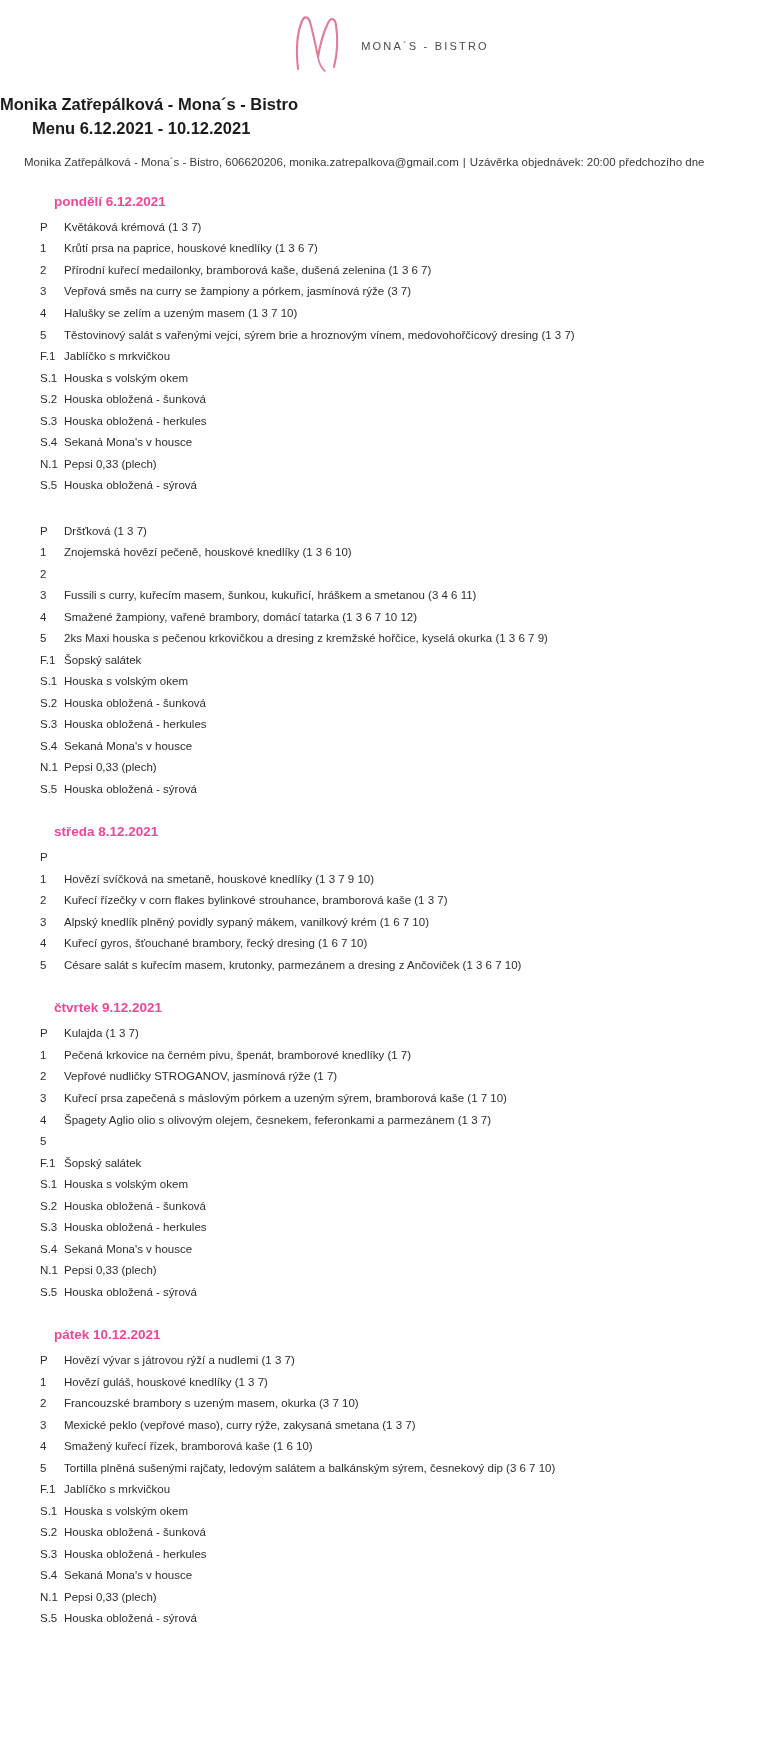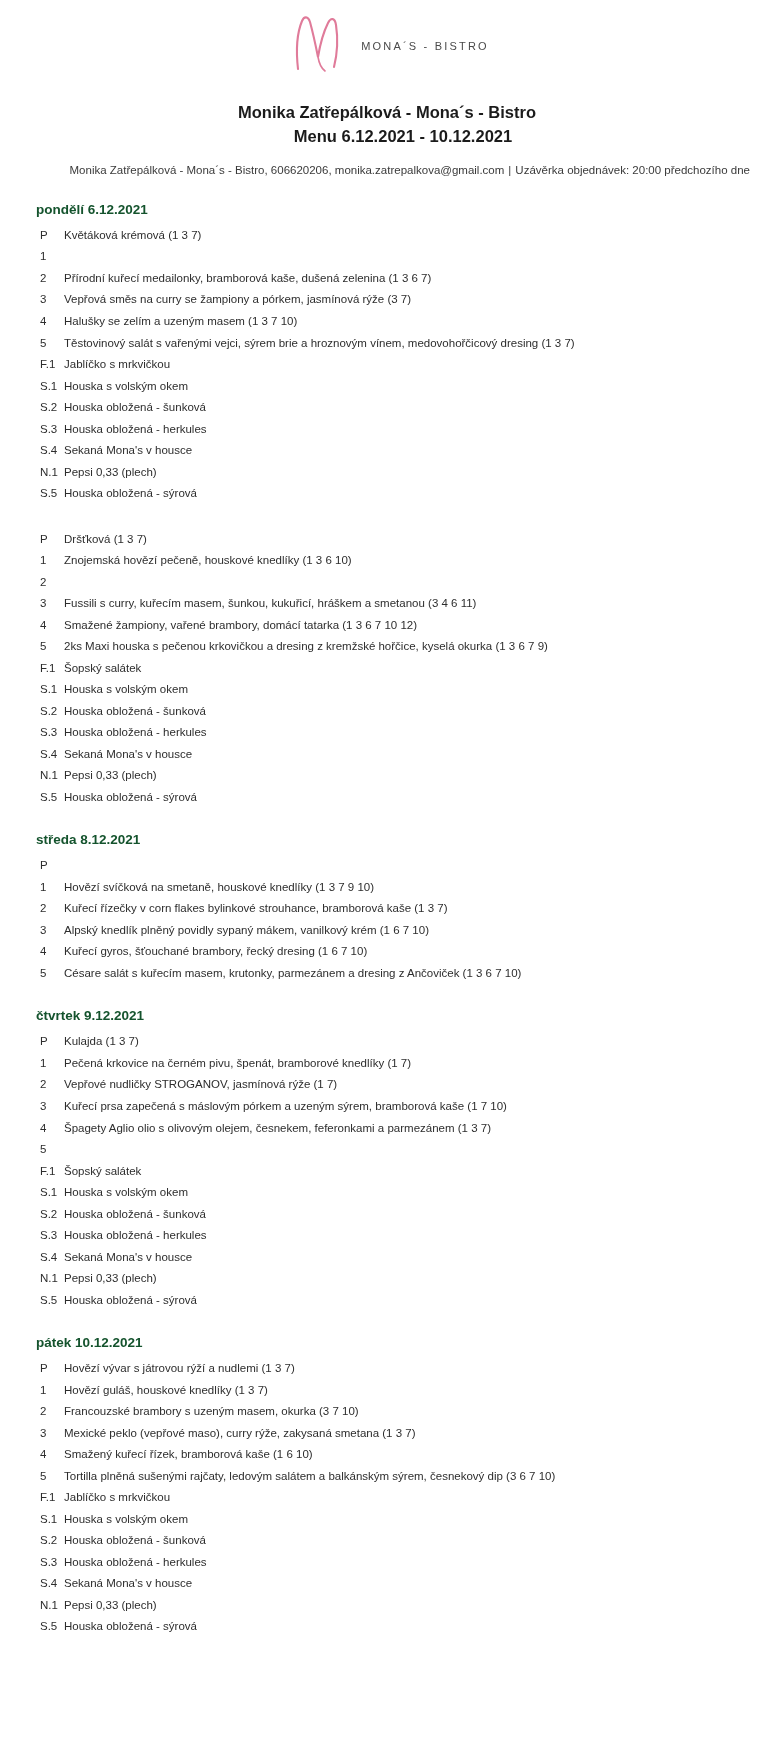--- a/index.html
+++ b/index.html
@@ -35,62 +35,61 @@
   .logo-text {
     font-family: "Liberation Sans", sans-serif;
     font-size: 11px;
     letter-spacing: 2.2px;
     color: #4a4a4a;
     white-space: nowrap;
   }
 
   
   .title-block {
-    text-align: center;
-    margin-top: 8px;
+    margin-top: 0;
   }
   .title-line1 {
     font-size: 16.5px;
     font-weight: bold;
     color: #1b1b1b;
     line-height: 1.5;
   }
   .title-line2 {
     font-size: 16.5px;
     font-weight: bold;
     color: #1b1b1b;
     line-height: 1.4;
     padding-left: 32px;
   }
 
   
   .contact-bar {
     font-size: 11.5px;
     color: #3a3a3a;
     padding: 14px 24px 0 24px;
-    text-align: right;
+    text-align: left;
     line-height: 1.4;
     white-space: nowrap;
   }
   .contact-sep {
     padding: 0 4px;
   }
 
   
   .menu-body {
     padding: 10px 0 40px 0;
   }
   .day {
     margin-top: 14px;
   }
   .day-title {
     font-size: 13.5px;
     font-weight: bold;
-    color: #14532d;
-    padding-left: 36px;
+    color: #ec4899;
+    padding-left: 54px;
     margin-bottom: 8px;
   }
   .item-row {
     display: flex;
     align-items: baseline;
     padding: 3px 0 3px 0;
     font-size: 11.5px;
     color: #2d2d2d;
     line-height: 1.35;
   }
@@ -133,20 +132,21 @@
 
   <div class="menu-body">
       <div class="day">
         <div class="day-title">pondělí 6.12.2021</div>
         <div class="item-row">
           <span class="item-code">P</span>
           <span class="item-name">Květáková krémová (1 3 7)</span>
         </div>
         <div class="item-row">
           <span class="item-code">1</span>
+          <span class="item-name">Krůtí prsa na paprice, houskové knedlíky (1 3 6 7)</span>
         </div>
         <div class="item-row">
           <span class="item-code">2</span>
           <span class="item-name">Přírodní kuřecí medailonky, bramborová kaše, dušená zelenina (1 3 6 7)</span>
         </div>
         <div class="item-row">
           <span class="item-code">3</span>
           <span class="item-name">Vepřová směs na curry se žampiony a pórkem, jasmínová rýže (3 7)</span>
         </div>
         <div class="item-row">

